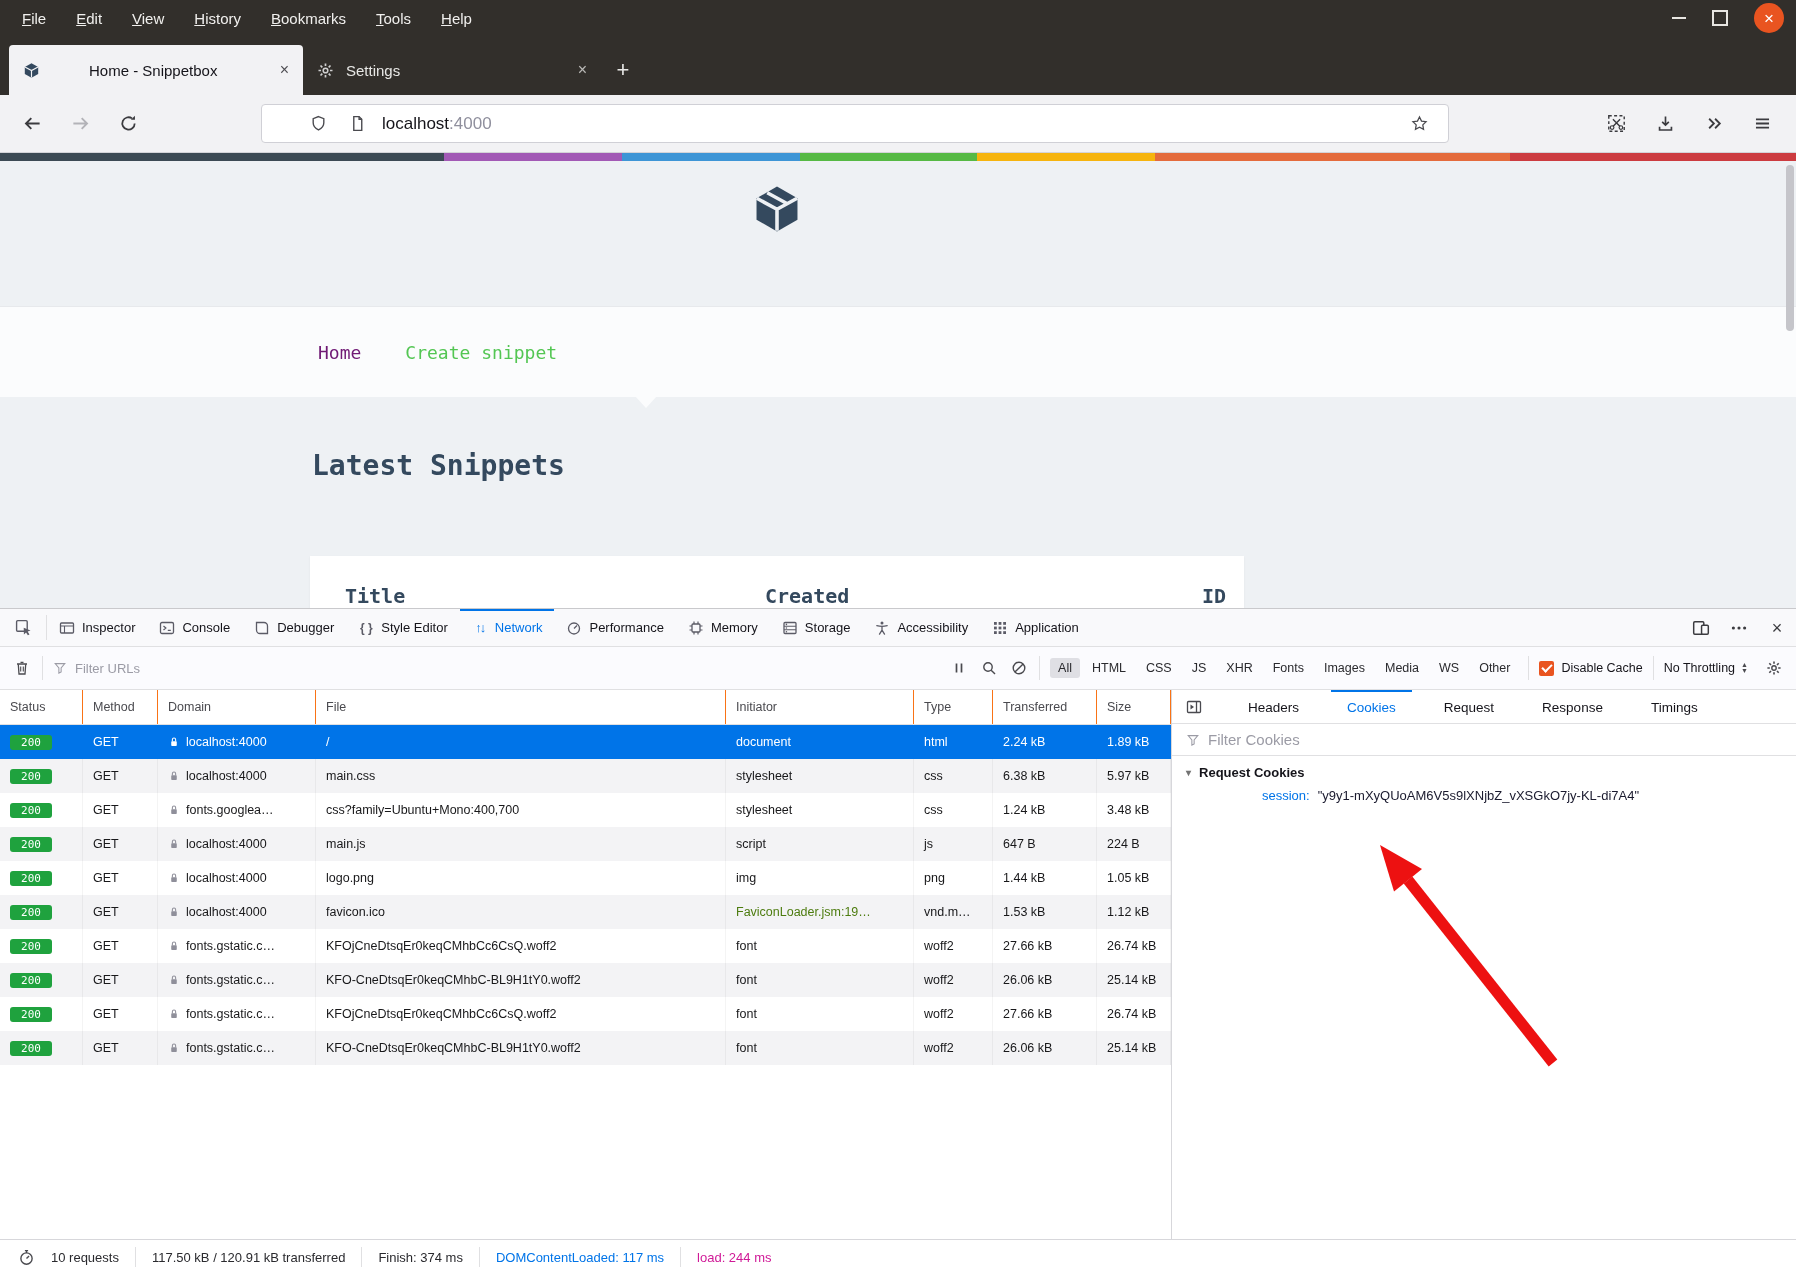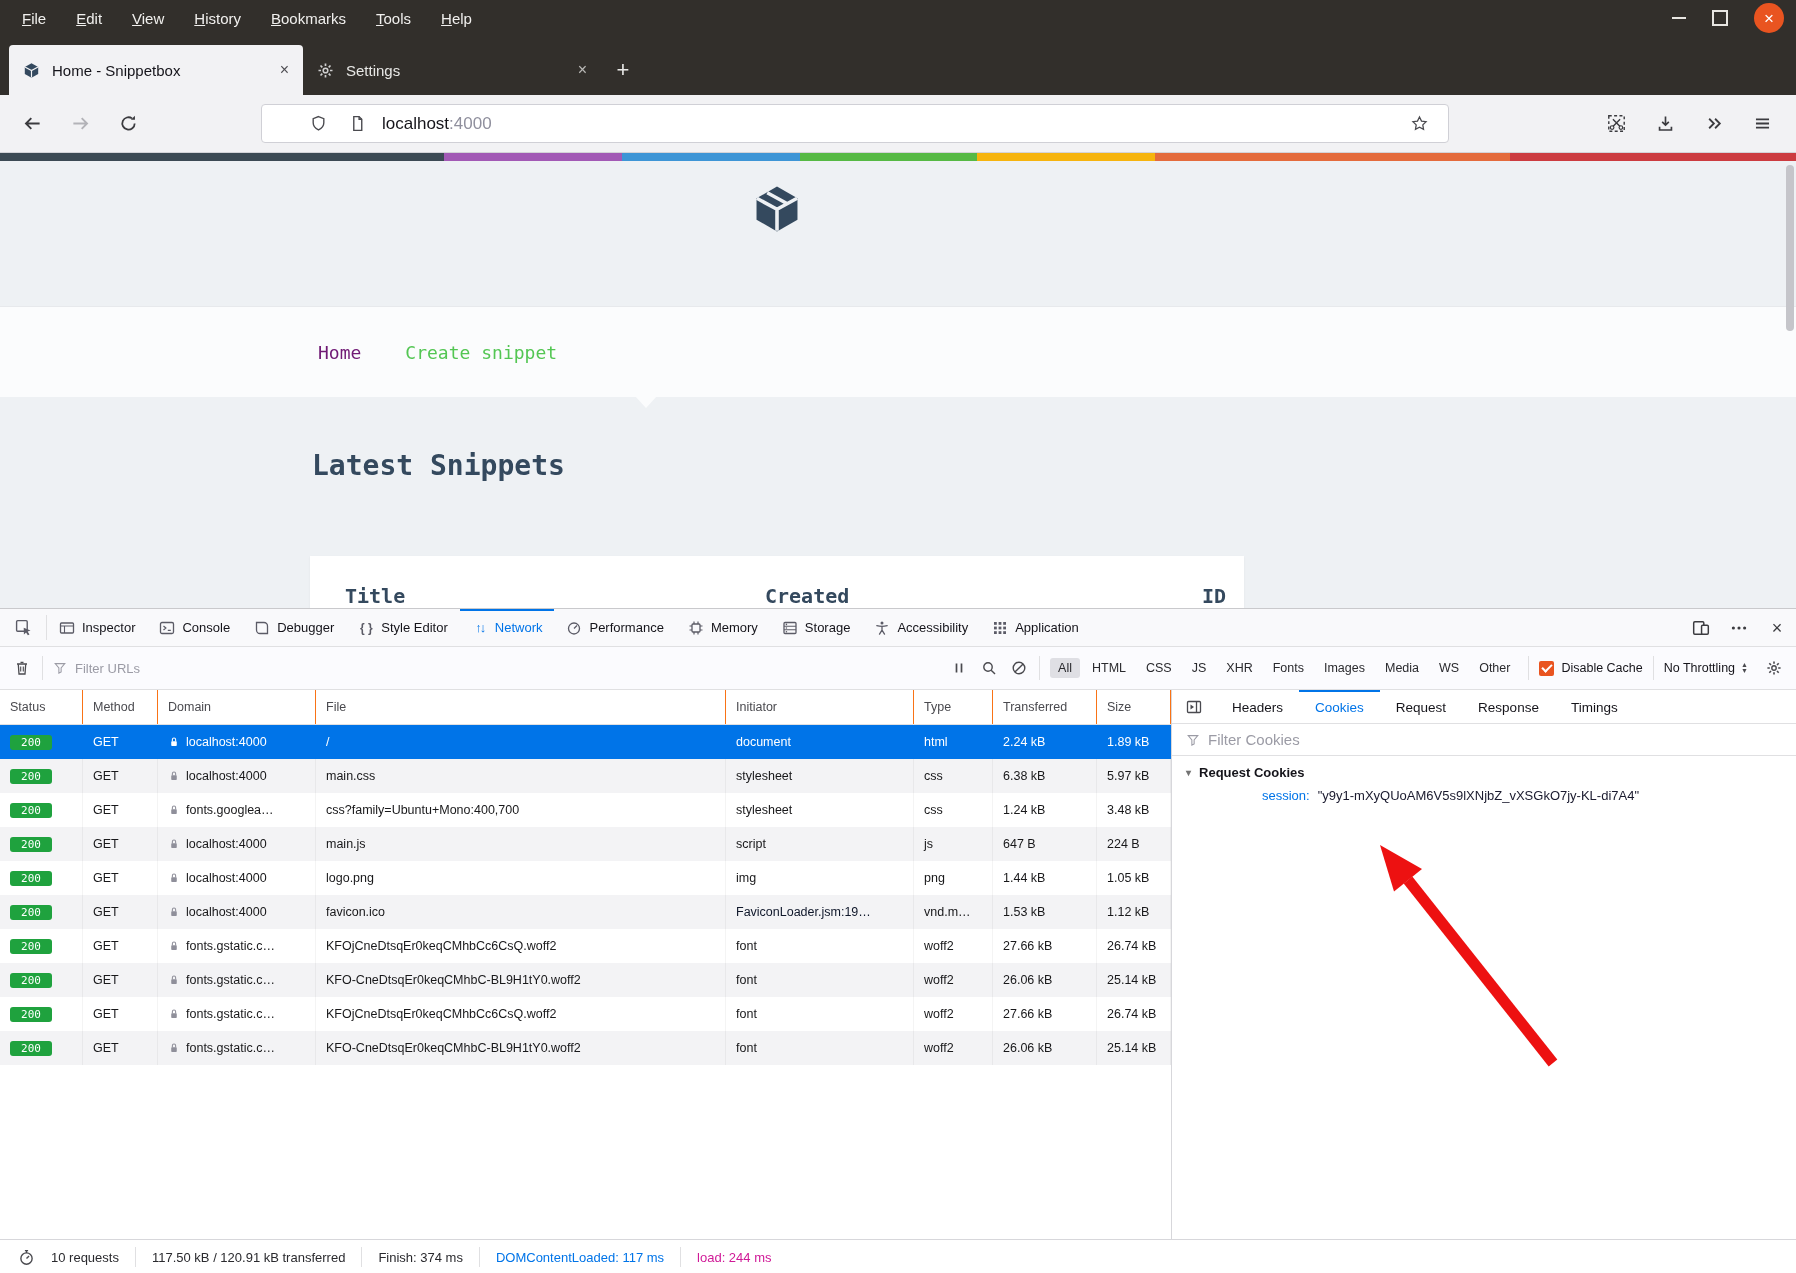--- a/index.html
+++ b/index.html
@@ -16,21 +16,21 @@
   .win-min{width:14px;height:2px;background:#e8e6e2;}
   .win-max{width:12px;height:12px;border:2px solid #e8e6e2;}
   .win-close{width:30px;height:30px;border-radius:50%;background:#e95420;color:#fff;
              display:flex;align-items:center;justify-content:center;font-size:17px;line-height:1;}
   
   .tabbar{height:59px;background:#322f2b;}
   .tab{position:absolute;bottom:0;height:50px;display:flex;align-items:center;font-size:15px;}
   .tab .t-icon{width:17px;height:17px;margin:0 12px 0 14px;flex:none;}
   .tab .t-title{flex:1;white-space:nowrap;overflow:hidden;}
   .tab .t-close{margin:0 14px;font-size:16px;opacity:.75;}
-  .tab.active{left:9px;width:294px;background:#f2f2f4;color:#15141a;border-radius:4px 4px 0 0;}
+  .tab.active{left:9px;width:294px;background:#f2f2f4;color:#15141a;border-radius:4px 4px 0 0;gap:37px;}
   .tab.active .t-icon{color:#34495e;}
   .tab.inactive{left:303px;width:298px;color:#e8e8e6;}
   .tab.inactive .t-icon{color:#cfcfcf;}
   .new-tab{position:absolute;left:608px;bottom:10px;width:30px;height:30px;color:#e8e8e6;
            font-size:22px;display:flex;align-items:center;justify-content:center;}
   
   .navbar{height:57px;background:#f2f2f4;border-bottom:1px solid #d4d4d8;}
   .nav-ic{position:absolute;top:50%;transform:translateY(-50%);width:28px;height:28px;
           display:flex;align-items:center;justify-content:center;color:#3b3b3f;}
   .nav-ic svg{width:19px;height:19px;}
@@ -107,24 +107,24 @@
   .net-row{height:34px;}
   .net-row .cell{display:flex;align-items:center;padding-left:10px;border-right:1px solid rgba(0,0,0,.045);
                  white-space:nowrap;overflow:hidden;font-size:12.5px;color:#18181a;}
   .net-row:nth-child(even){background:#f3f3f5;}
   .net-row.selected{background:#0074e8;}
   .net-row.selected .cell{color:#fff;border-right-color:transparent;}
   .badge{min-width:34px;padding:1px 4px;border-radius:3px;background:#1fa23e;color:#fff;
          font-family:"DejaVu Sans Mono", monospace;font-size:11px;text-align:center;}
   .lock{width:12px;height:12px;color:#8f8f9a;margin-right:6px;flex:none;}
   .net-row.selected .lock{color:#fff;}
-  .init-link{color:#0f172a;}
+  .init-link{color:#4d7c0f;}
   
   .detail-pane{flex:1;display:flex;flex-direction:column;}
-  .dp-tabs{height:34px;border-bottom:1px solid #e0e0e2;display:flex;align-items:stretch;box-sizing:border-box;}
+  .dp-tabs{height:34px;border-bottom:1px solid #e0e0e2;display:flex;align-items:stretch;box-sizing:border-box;gap:16px;}
   .dp-sidebar-ic{width:44px;display:flex;align-items:center;justify-content:center;color:#4a4a4f;}
   .dp-sidebar-ic svg{width:16px;height:16px;}
   .dp-tab{position:relative;display:flex;align-items:center;padding:0 16px;font-size:13.5px;color:#15141a;}
   .dp-tab.active{color:#0074e8;}
   .dp-tab.active::before{content:"";position:absolute;left:0;top:0;width:100%;height:2px;background:#0074e8;}
   .dp-filter{height:32px;border-bottom:1px solid #e0e0e2;display:flex;align-items:center;gap:8px;
              padding-left:14px;color:#9b9ba5;font-size:15px;box-sizing:border-box;}
   .dp-filter .ic{width:14px;height:14px;}
   .dp-section{height:32px;display:flex;align-items:center;gap:8px;padding-left:14px;font-weight:bold;font-size:13px;}
   .dp-section .tri{color:#737373;font-size:10px;}

